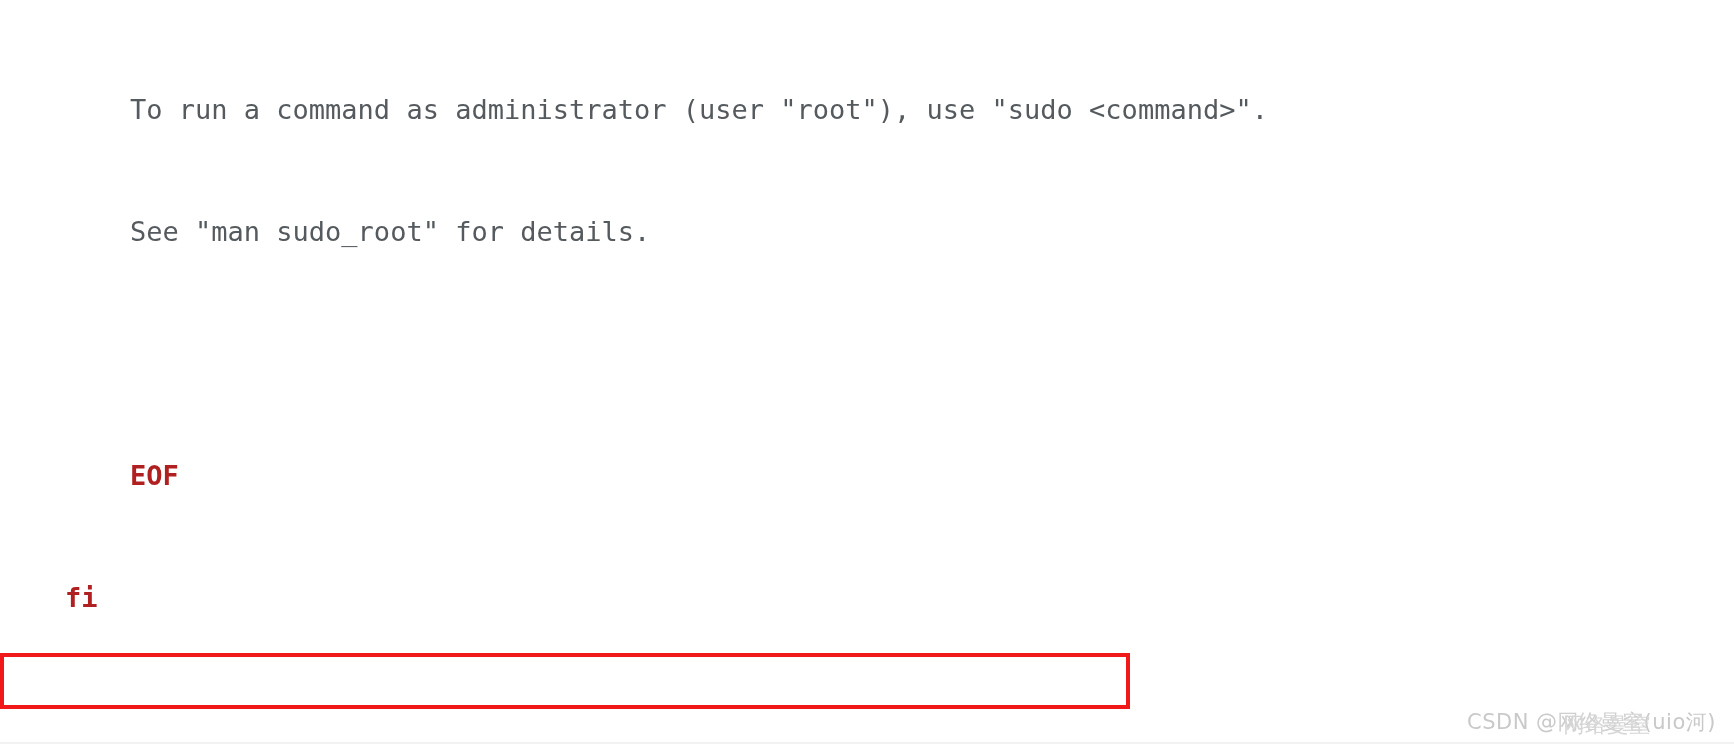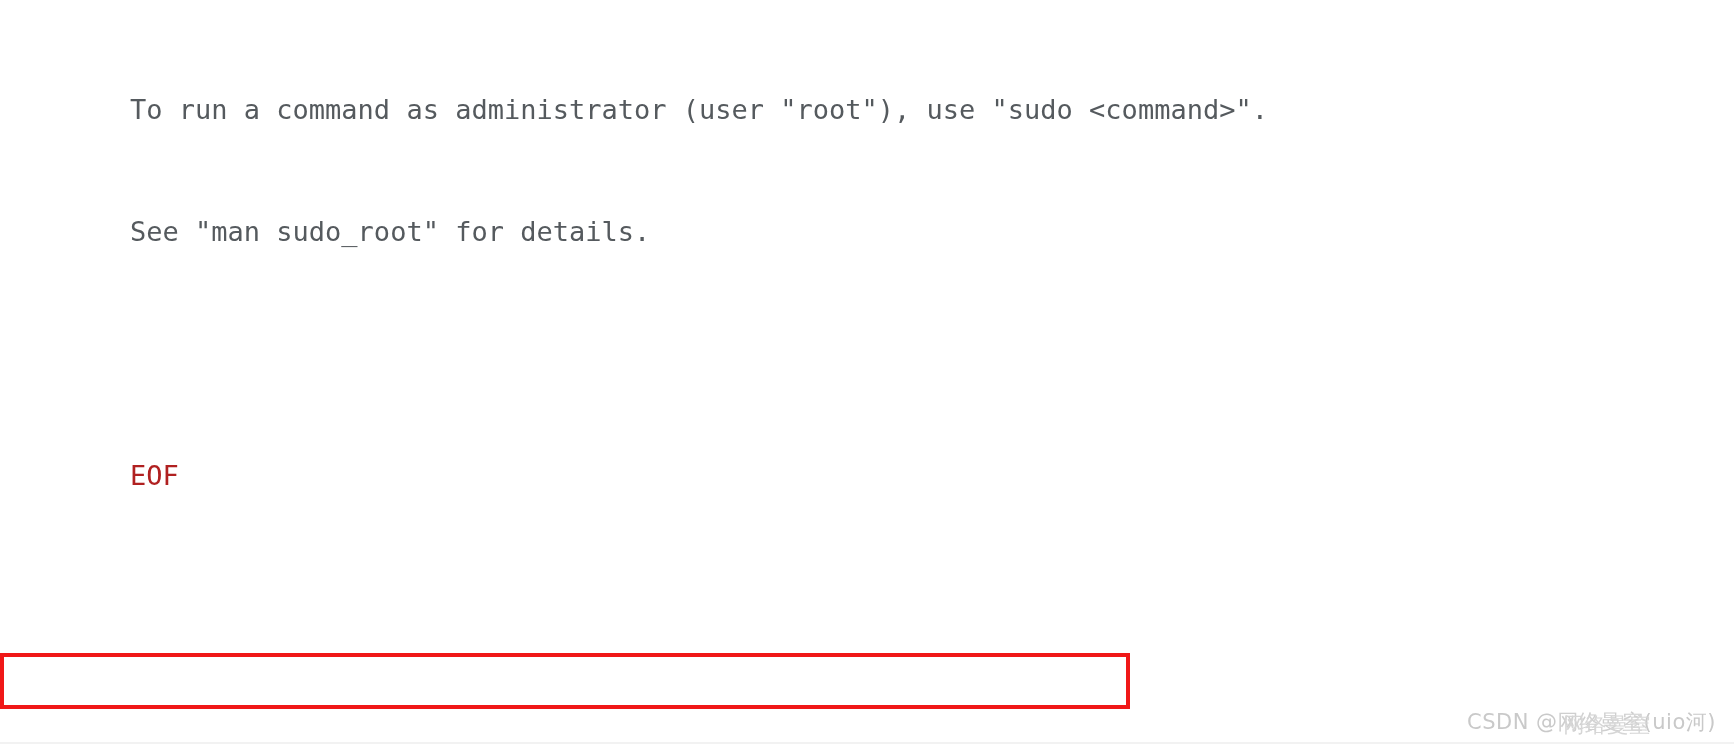--- a/index.html
+++ b/index.html
@@ -37,21 +37,21 @@
 
   .ln {
     height: 24.4px;
     white-space: pre;
     font-size: 27px;
     line-height: 24.4px;
   }
 
   
   .t-plain   { color: #555a5e; }
-  .t-kw      { color: #b02020; font-weight: normal; }
+  .t-kw      { color: #b02020; font-weight: bold; }
 
   
   #highlight-box {
     position: absolute;
     left: 0px;
     top: 653px;
     width: 1130px;
     height: 56px;
     border: 4px solid #f01818;
     box-sizing: border-box;
@@ -105,20 +105,21 @@
     
     <div class="ln"><span class="t-plain">        See "man sudo_root" for details.</span></div>
 
     
     <div class="ln"><span class="t-plain"> </span></div>
 
     
     <div class="ln"><span class="t-plain">        </span><span class="t-kw">EOF</span></div>
 
     
+    <div class="ln"><span class="t-plain">    </span><span class="t-kw">fi</span></div>
 
     
 
     
     
 
     
     
 
     

